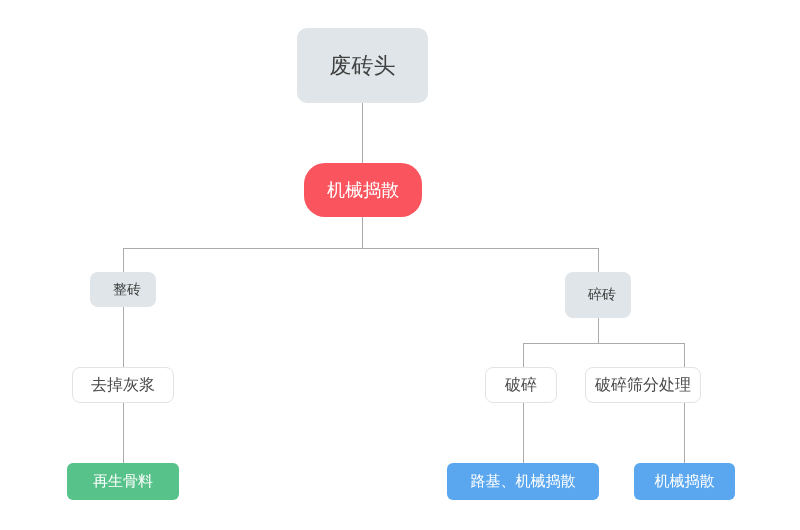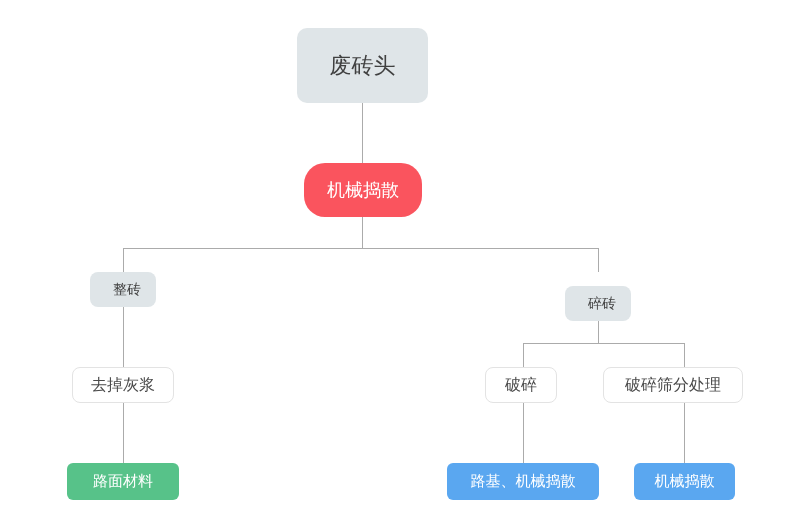--- a/index.html
+++ b/index.html
@@ -88,27 +88,27 @@
   <div class="vline" style="left:123px; top:403px; height:60px;"></div>
   <div class="vline" style="left:523px; top:403px; height:60px;"></div>
   <div class="vline" style="left:684px; top:403px; height:60px;"></div>
 
   <div class="node gray root" style="left:297px; top:28px; width:131px; height:75px;">废砖头</div>
 
   <div class="node red" style="left:304px; top:163px; width:118px; height:54px;border-radius:21px;">机械捣散</div>
 
   <div class="node gray small" style="left:90px; top:272px; width:66px; height:35px;">整砖</div>
 
-  <div class="node gray small" style="left:565px; top:286px; width:66px; height:35px;">碎砖</div>
+  <div class="node gray small" style="left:565px; top:272px; width:66px; height:46px;">碎砖</div>
 
   <div class="node outline" style="left:72px; top:367px; width:102px; height:36px;">去掉灰浆</div>
 
   <div class="node outline" style="left:485px; top:367px; width:72px; height:36px;">破碎</div>
 
-  <div class="node outline" style="left:603px; top:367px; width:140px; height:36px;">破碎筛分处理</div>
+  <div class="node outline" style="left:585px; top:367px; width:116px; height:36px;">破碎筛分处理</div>
 
-  <div class="node green" style="left:67px; top:463px; width:112px; height:37px;">路面材料</div>
+  <div class="node green" style="left:67px; top:463px; width:112px; height:37px;">再生骨料</div>
 
   <div class="node blue" style="left:447px; top:463px; width:152px; height:37px;">路基、机械捣散</div>
 
   <div class="node blue" style="left:634px; top:463px; width:101px; height:37px;">机械捣散</div>
 
 </div>
 
 </body></html>

